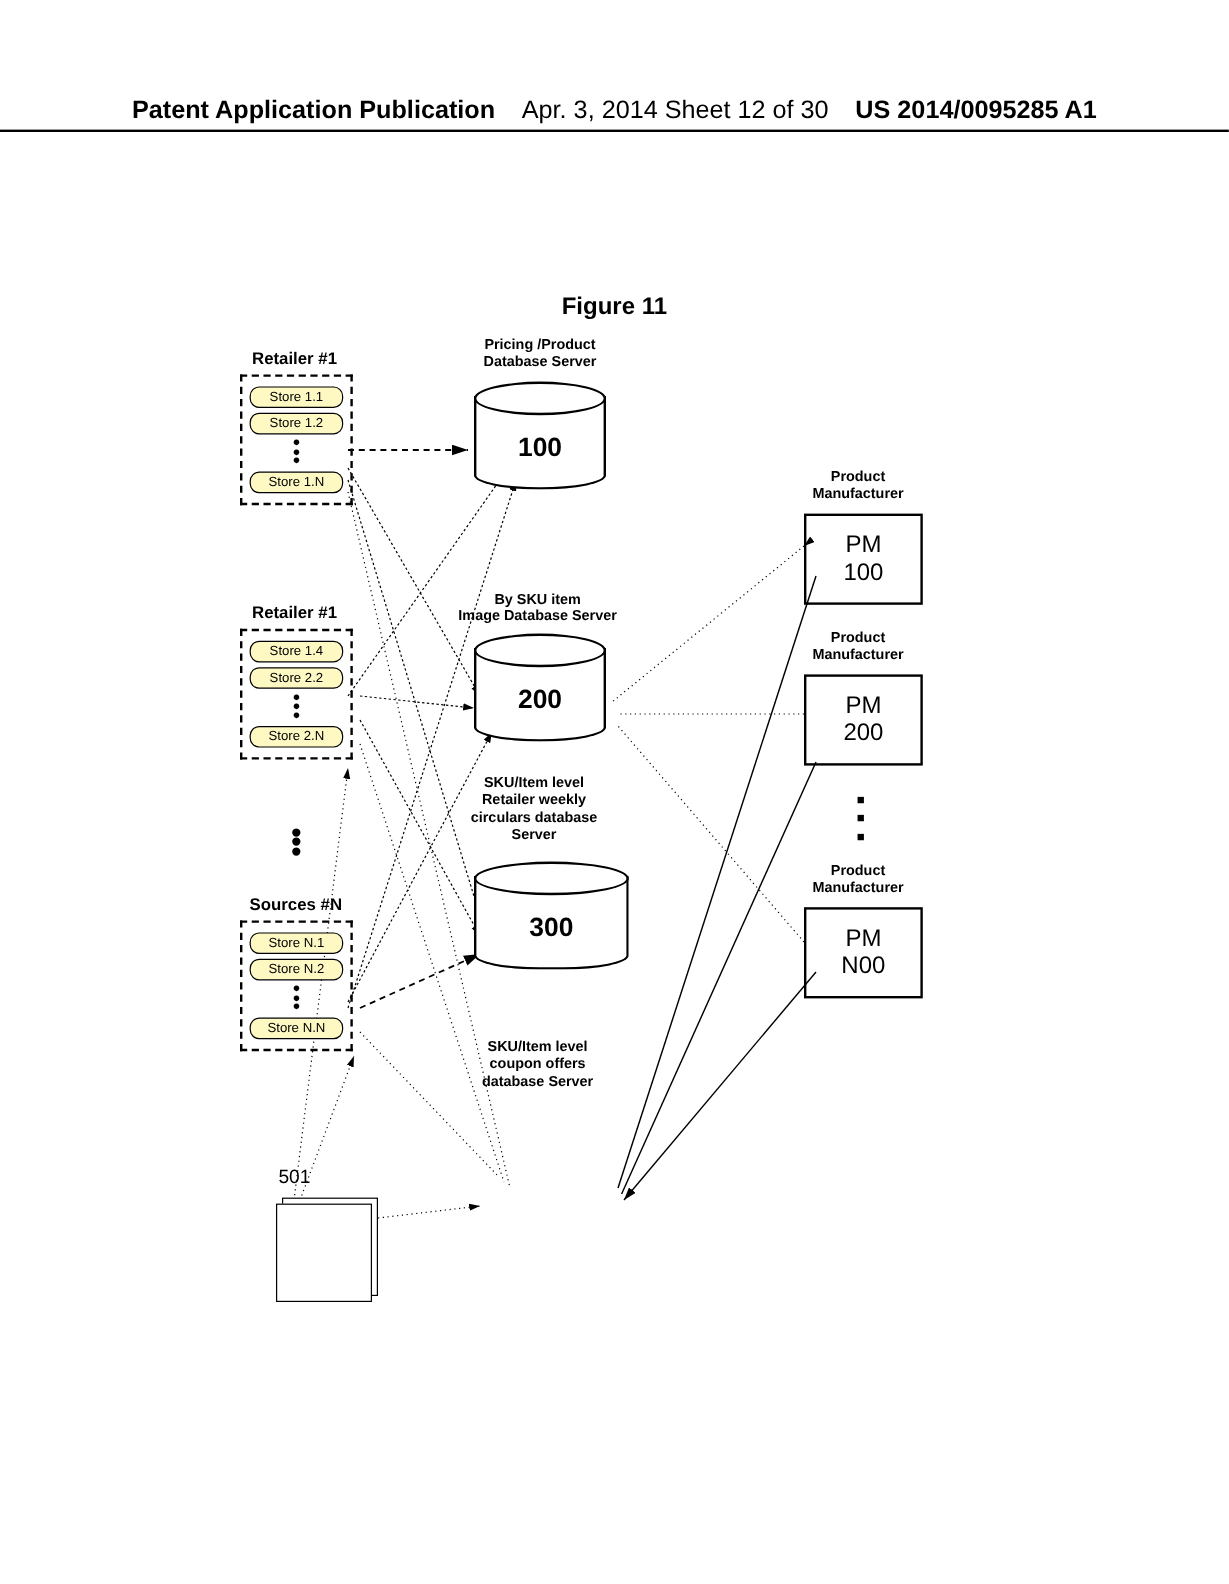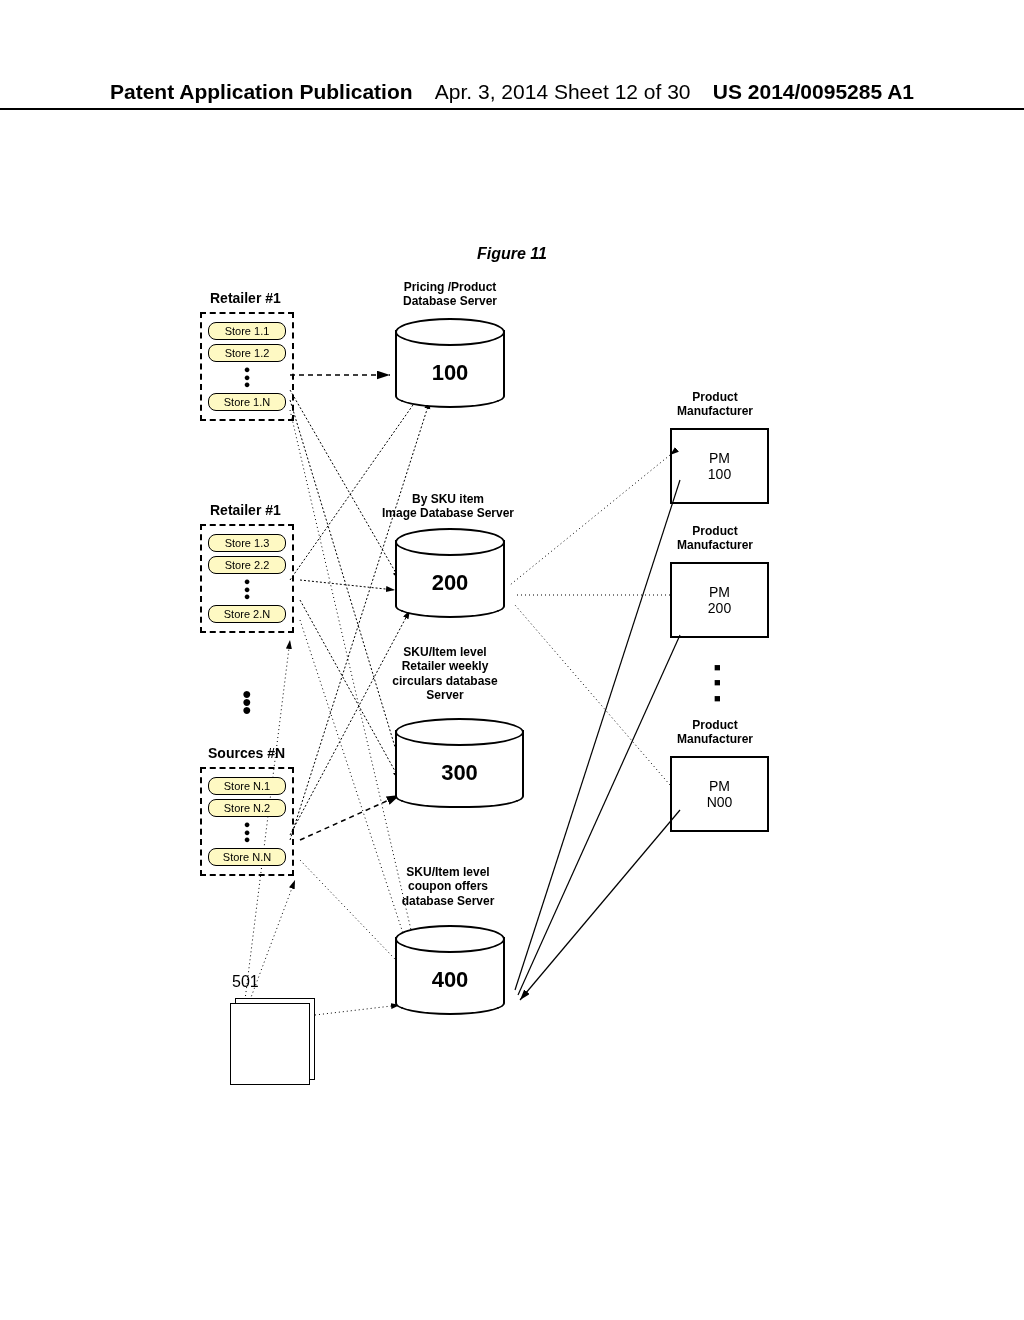--- a/index.html
+++ b/index.html
@@ -32,22 +32,21 @@
     }
     .header-right {
       font-weight: bold;
     }
     .figure-title {
       position: absolute;
       top: 245px;
       left: 50%;
       transform: translateX(-50%);
       font-weight: bold;
-      font-size: 16px;
-      font-style: italic;
+      font-size: 20px;
     }
     .canvas {
       position: absolute;
       top: 280px;
       left: 140px;
       width: 750px;
       height: 900px;
     }
     .bold-label {
       font-weight: bold;
@@ -132,21 +131,21 @@
     }
     .pm-box {
       position: absolute;
       border: 2.5px solid black;
       width: 95px;
       height: 72px;
       display: flex;
       flex-direction: column;
       align-items: center;
       justify-content: center;
-      font-size: 14px;
+      font-size: 20px;
       font-weight: normal;
     }
     .data-sources-box {
       position: absolute;
       width: 78px;
       height: 80px;
       border: 1.5px solid black;
       background: white;
       padding: 6px;
       font-size: 12px;
@@ -232,21 +231,21 @@
   <div class="bold-label" style="top:10px; left:70px;">Retailer #1</div>
   <div class="retailer-group" style="top:32px; left:60px;">
     <div class="store-chip">Store 1.1</div>
     <div class="store-chip">Store 1.2</div>
     <div class="vdots">●<br>●<br>●</div>
     <div class="store-chip">Store 1.N</div>
   </div>
 
   <div class="bold-label" style="top:222px; left:70px;">Retailer #1</div>
   <div class="retailer-group" style="top:244px; left:60px;">
-    <div class="store-chip">Store 1.3</div>
+    <div class="store-chip">Store 1.4</div>
     <div class="store-chip">Store 2.2</div>
     <div class="vdots">●<br>●<br>●</div>
     <div class="store-chip">Store 2.N</div>
   </div>
 
   <div class="vdots-outer" style="top:410px; left:102px;">●<br>●<br>●</div>
 
   <div class="bold-label" style="top:465px; left:68px;">Sources #N</div>
   <div class="retailer-group" style="top:487px; left:60px;">
     <div class="store-chip">Store N.1</div>
@@ -277,25 +276,20 @@
 Server</div>
   <div class="db-cylinder" style="top:438px; left:255px;padding-left:19px;">
     <div class="db-top"></div>
     <div class="db-body"></div>
     <div class="db-label">300</div>
   </div>
 
   <div class="small-label" style="top:585px; left:238px; width:140px; white-space:pre-line;">SKU/Item level
 coupon offers
 database Server</div>
-  <div class="db-cylinder" style="top:645px; left:255px;">
-    <div class="db-top"></div>
-    <div class="db-body"></div>
-    <div class="db-label">400</div>
-  </div>
 
   <div class="small-label" style="top:110px; left:520px; width:110px; white-space:pre-line;">Product
 Manufacturer</div>
   <div class="pm-box" style="top:148px; left:530px;">
     <div>PM</div>
     <div>100</div>
   </div>
 
   <div class="small-label" style="top:244px; left:520px; width:110px; white-space:pre-line;">Product
 Manufacturer</div>

